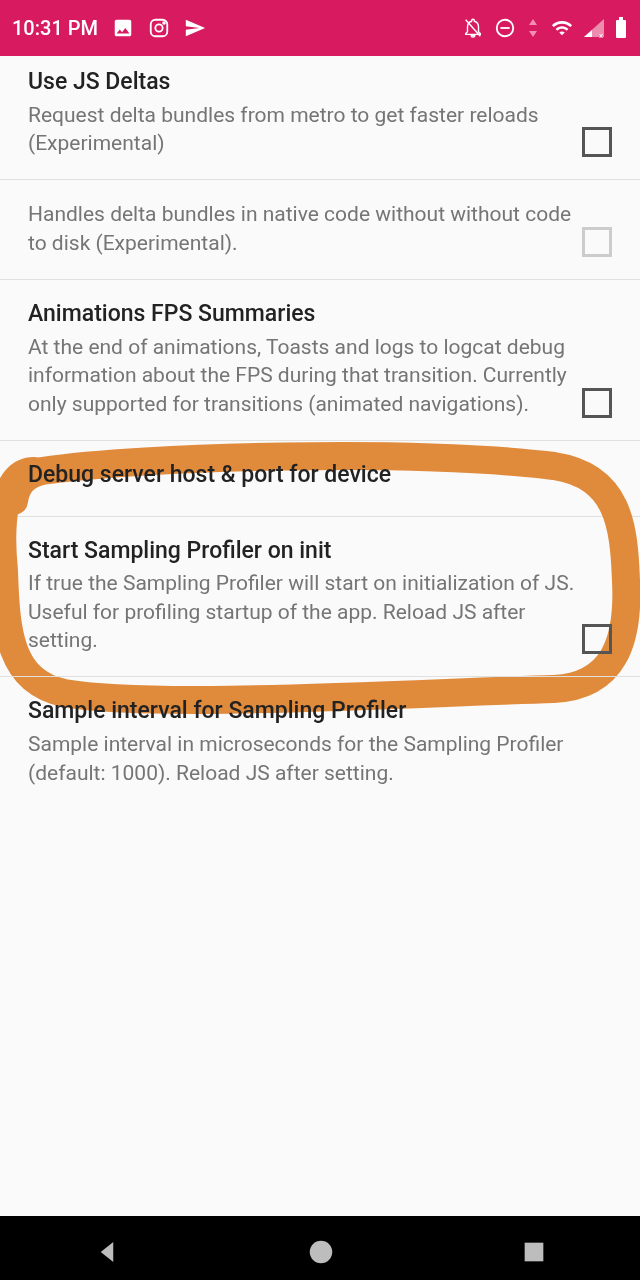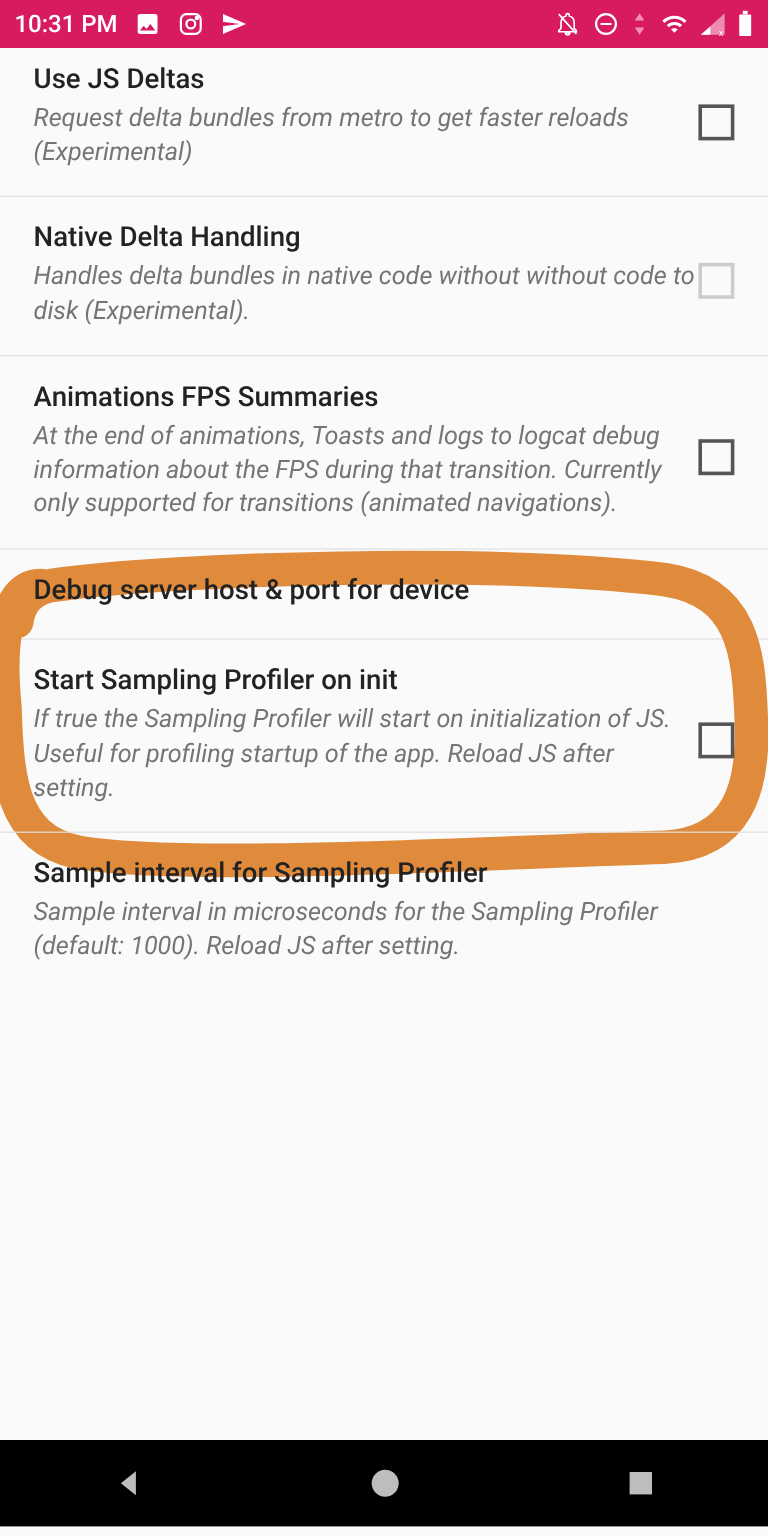--- a/index.html
+++ b/index.html
@@ -1,26 +1,26 @@
 <!DOCTYPE html>
 <html><head>
 <meta charset="utf-8">
 <style>
   * { margin: 0; padding: 0; box-sizing: border-box; }
   html, body { width: 640px; height: 1280px; font-family: Roboto, -apple-system, sans-serif; background: #fafafa; overflow: hidden; }
-  .status-bar { height: 40px; background: #d81b60; display: flex; align-items: center; justify-content: space-between; padding: 0 12px; color: #fff; }
+  .status-bar { height: 56px; background: #d81b60; display: flex; align-items: center; justify-content: space-between; padding: 0 12px; color: #fff; }
   .status-left { display: flex; align-items: center; gap: 14px; }
   .status-right { display: flex; align-items: center; gap: 10px; }
   .status-time { font-size: 20px; font-weight: 500; }
   .status-icon svg { display: block; }
   .content { height: calc(1280px - 48px - 72px); overflow: hidden; background: #fafafa; }
-  .setting-row { padding: 20px 28px 22px 28px; border-bottom: 1px solid #e0e0e0; display: flex; align-items: center; justify-content: space-between; position: relative; }
+  .setting-row { padding: 20px 28px 22px 28px; border-bottom: 1px solid #e0e0e0; display: flex; align-items: flex-end; justify-content: space-between; position: relative; }
   .setting-text { flex: 1; }
   .setting-title { font-size: 23px; font-weight: 500; color: #222; line-height: 1.25; margin-bottom: 4px; }
-  .setting-desc { font-size: 21px; color: #757575; line-height: 1.35; font-style: italic; }
+  .setting-desc { font-size: 21px; color: #757575; line-height: 1.35; }
   .checkbox { width: 30px; height: 30px; border: 3px solid #555; flex-shrink: 0; margin-top: 10px; }
   .checkbox.disabled { border-color: #ccc; }
   .section-header { font-size: 21px; font-weight: 600; color: #009688; padding: 42px 28px 4px 28px; }
   .highlight-wrap { position: relative; }
   .highlight-svg { position: absolute; left: -6px; top: -10px; pointer-events: none; }
   .cut { margin-top: -8px; }
   .nav-bar { height: 72px; background: #000; display: flex; align-items: center; justify-content: space-around; }
   .nav-btn svg { display: block; }
 </style>
 </head>
@@ -90,21 +90,20 @@
   <div class="setting-row cut">
     <div class="setting-text">
       <div class="setting-title">Use JS Deltas</div>
       <div class="setting-desc">Request delta bundles from metro to get faster reloads (Experimental)</div>
     </div>
     <div class="checkbox"></div>
   </div>
 
   <div class="setting-row">
     <div class="setting-text">
-      <div class="setting-title">Native Delta Handling</div>
       <div class="setting-desc">Handles delta bundles in native code without without code to disk (Experimental).</div>
     </div>
     <div class="checkbox disabled"></div>
   </div>
 
   <div class="setting-row">
     <div class="setting-text">
       <div class="setting-title">Animations FPS Summaries</div>
       <div class="setting-desc">At the end of animations, Toasts and logs to logcat debug information about the FPS during that transition. Currently only supported for transitions (animated navigations).</div>
     </div>

